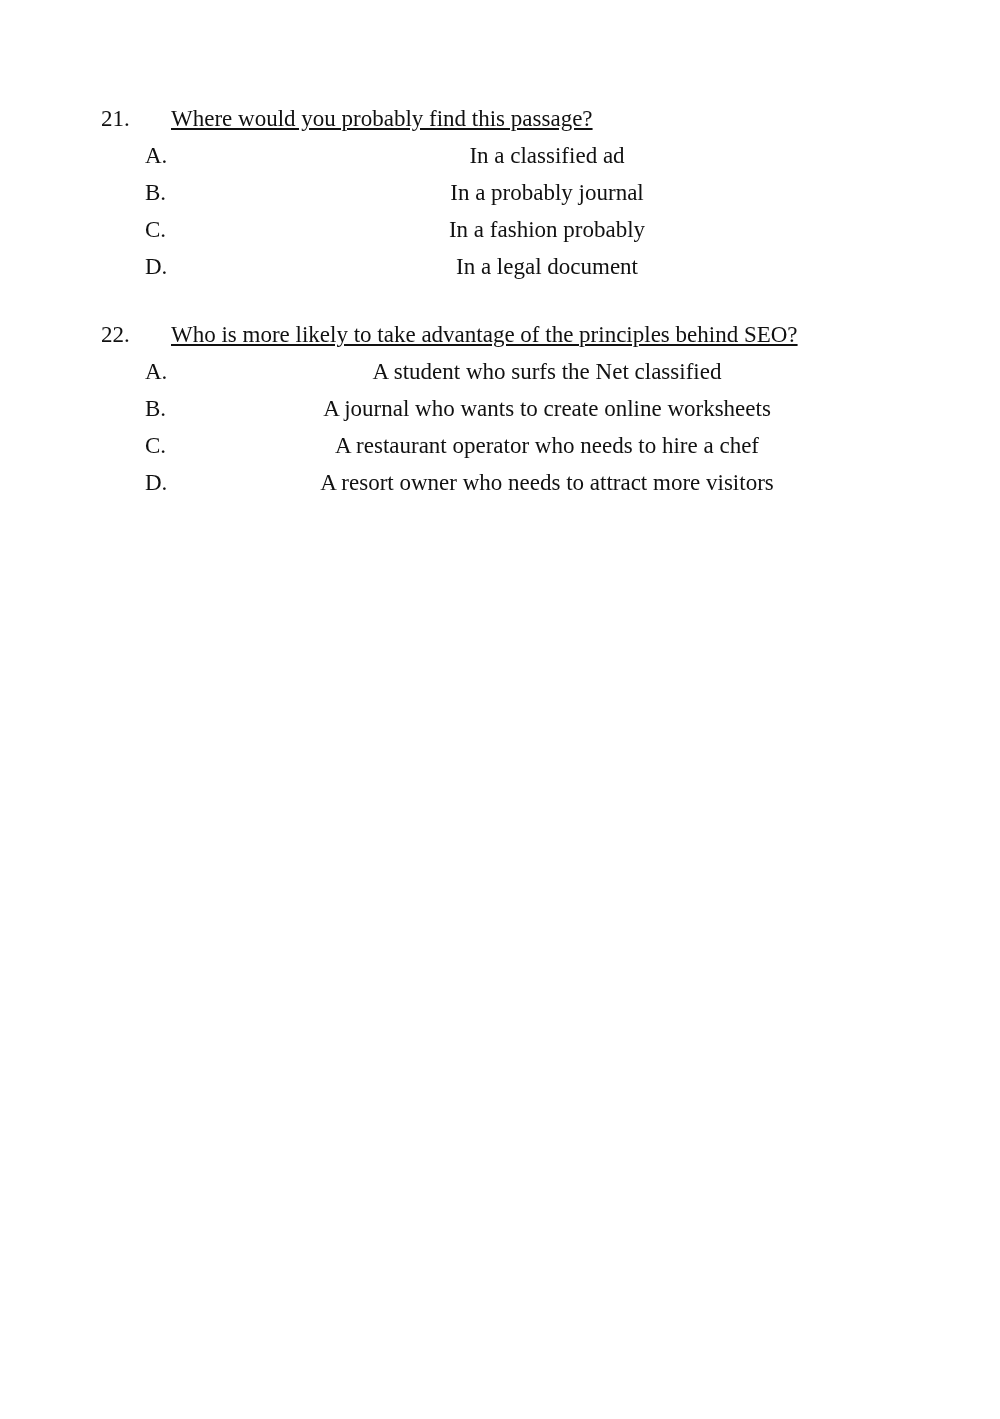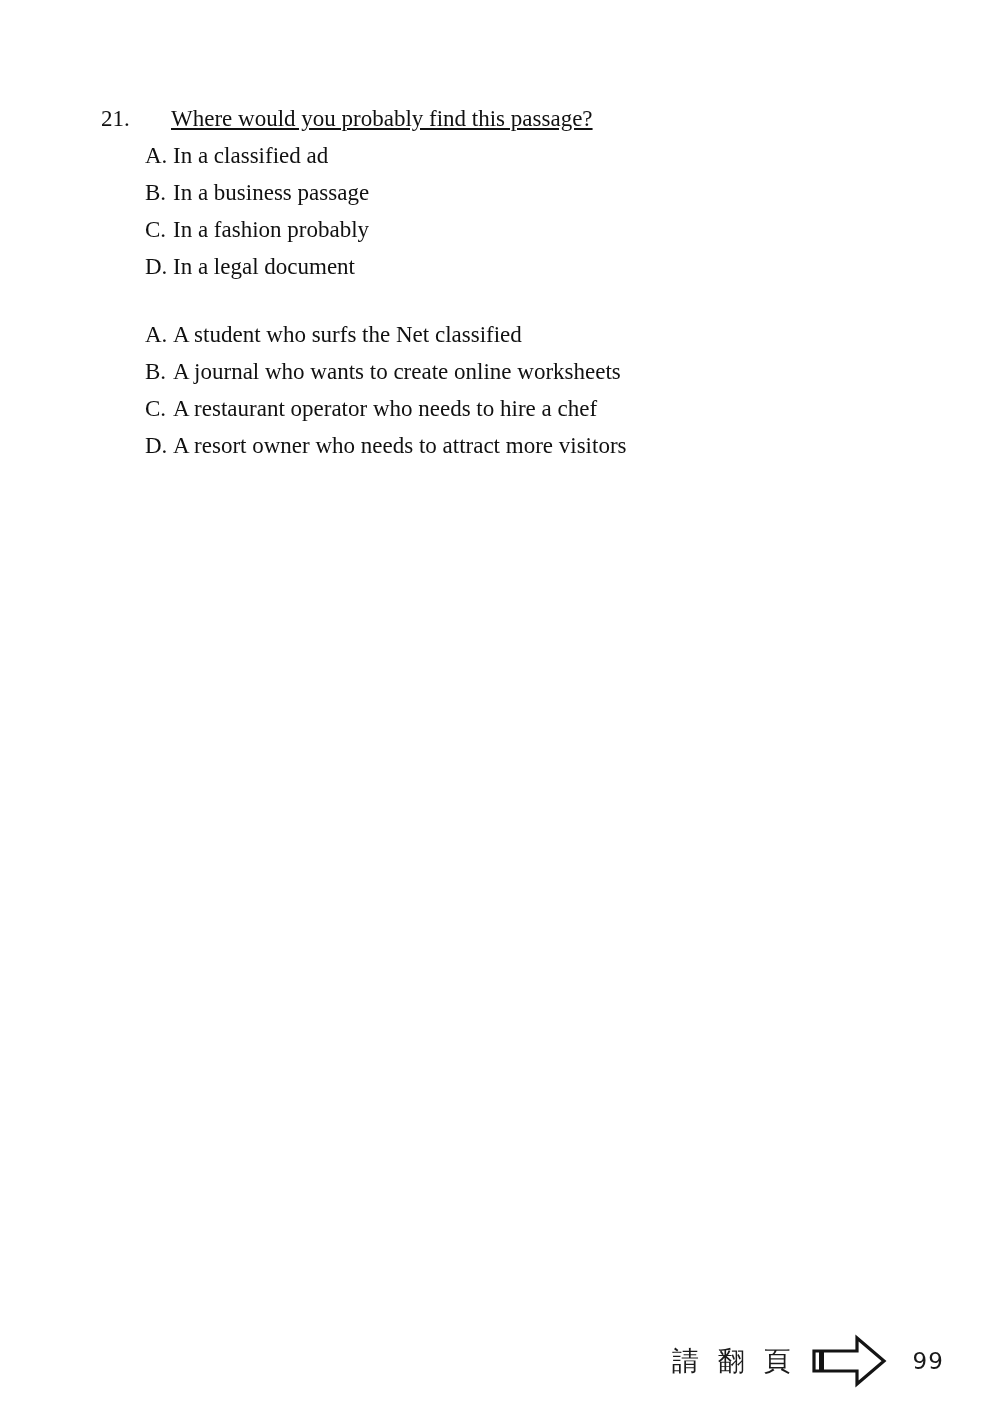--- a/index.html
+++ b/index.html
@@ -48,20 +48,21 @@
     align-items: baseline;
     font-size: 23px;
     line-height: 37px;
   }
   .opt-label {
     flex: 0 0 auto;
     width: 28px;
   }
   .opt-text {
     flex: 1 1 auto;
+    text-align: center;
   }
   .footer {
     position: absolute;
     left: 672px;
     top: 1334px;
     display: flex;
     align-items: center;
   }
   .turn-page-text {
     font-size: 27px;
@@ -94,34 +95,38 @@
         <span class="q-num">21.</span>
         <span class="q-text">Where would you probably find this passage?</span>
       </div>
       <div class="options">
         <div class="option">
           <span class="opt-label">A.</span>
           <span class="opt-text">In a classified ad</span>
         </div>
         <div class="option">
           <span class="opt-label">B.</span>
-          <span class="opt-text">In a business passage</span>
+          <span class="opt-text">In a probably journal</span>
         </div>
         <div class="option">
           <span class="opt-label">C.</span>
           <span class="opt-text">In a fashion probably</span>
         </div>
         <div class="option">
           <span class="opt-label">D.</span>
           <span class="opt-text">In a legal document</span>
         </div>
       </div>
     </section>
 
     <section class="question">
+      <div class="q-line">
+        <span class="q-num">22.</span>
+        <span class="q-text">Who is more likely to take advantage of the principles behind SEO?</span>
+      </div>
       <div class="options">
         <div class="option">
           <span class="opt-label">A.</span>
           <span class="opt-text">A student who surfs the Net classified</span>
         </div>
         <div class="option">
           <span class="opt-label">B.</span>
           <span class="opt-text">A journal who wants to create online worksheets</span>
         </div>
         <div class="option">
@@ -130,24 +135,14 @@
         </div>
         <div class="option">
           <span class="opt-label">D.</span>
           <span class="opt-text">A resort owner who needs to attract more visitors</span>
         </div>
       </div>
     </section>
 
   </div>
 
-  <div class="footer">
-    <span class="turn-page-text">請 翻 頁</span>
-    <span class="arrow-wrap">
-      <svg width="76" height="54" viewBox="0 0 76 54" xmlns="http://www.w3.org/2000/svg">
-        <path d="M3 17 H46 V4 L73 27 L46 50 V37 H3 Z" fill="#ffffff" stroke="#141414" stroke-width="3.2" stroke-linejoin="miter"></path>
-        <rect x="8" y="17" width="5" height="20" fill="#141414"></rect>
-      </svg>
-    </span>
-    <span class="page-number">99</span>
-  </div>
 
 </div>
 
 </body></html>

